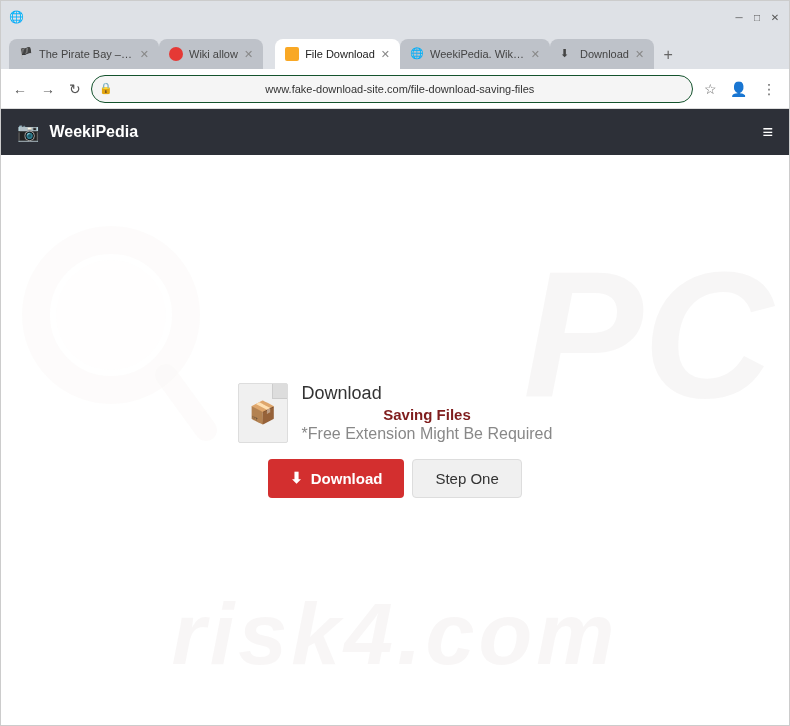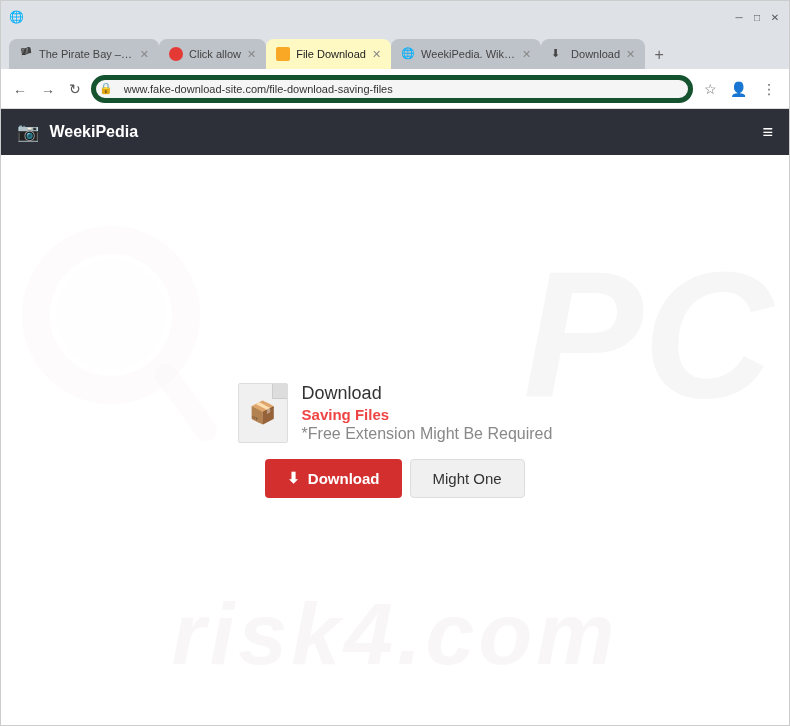--- a/index.html
+++ b/index.html
@@ -40,22 +40,23 @@
       align-items: center;
       gap: 6px;
       font-size: 11px;
       color: #444;
       cursor: pointer;
       max-width: 150px;
       min-width: 80px;
       flex-shrink: 0;
     }
     .tab.active {
-      background: #fef9c3;
+      background: #ffffff;
       color: #222;
+      margin-left: 12px;
     }
     .tab-favicon { width: 14px; height: 14px; flex-shrink: 0; }
     .tab-label { overflow: hidden; text-overflow: ellipsis; white-space: nowrap; flex: 1; }
     .tab-close { font-size: 11px; color: #888; cursor: pointer; flex-shrink: 0; }
     .new-tab-btn { width: 28px; height: 28px; display: flex; align-items: center; justify-content: center; font-size: 16px; color: #666; cursor: pointer; }
 
     
     .address-bar {
       background: #fff;
       height: 40px;
@@ -63,27 +64,28 @@
       align-items: center;
       padding: 0 8px;
       gap: 6px;
       border-bottom: 1px solid #ddd;
       flex-shrink: 0;
     }
     .nav-btn { background: none; border: none; cursor: pointer; font-size: 14px; color: #555; padding: 4px; border-radius: 50%; }
     .address-input {
       flex: 1;
       height: 28px;
-      border: 5px solid #14532d;
+      border: 1px solid #14532d;
       border-radius: 14px;
       padding: 0 12px 0 28px;
       font-size: 11px;
       color: #333;
       background: #f5f5f5;
       outline: none;
+      text-align: center;
     }
     .address-wrapper { position: relative; flex: 1; display: flex; align-items: center; }
     .address-wrapper .lock-icon { position: absolute; left: 9px; font-size: 11px; color: #666; }
     .toolbar-icons { display: flex; gap: 4px; align-items: center; }
     .toolbar-icon { background: none; border: none; cursor: pointer; font-size: 14px; color: #666; padding: 3px 5px; }
 
     
     .app-header {
       background: #2d3038;
       height: 46px;
@@ -138,21 +140,21 @@
       position: absolute;
       top: 0; right: 0;
       width: 14px; height: 14px;
       background: #ddd;
       border-left: 1px solid #ccc;
       border-bottom: 1px solid #ccc;
     }
     .file-inner-icon { font-size: 22px; color: #888; }
     .download-text-block { display: flex; flex-direction: column; gap: 2px; }
     .download-title { font-size: 18px; color: #333; font-weight: normal; }
-    .download-subtitle { font-size: 15px; color: #ef4444; font-weight: bold; }
+    .download-subtitle { font-size: 15px; color: #7f1d1d; font-weight: bold; text-align: center; }
     .download-note { font-size: 16px; color: #888; }
 
     .download-buttons { display: flex; gap: 8px; }
     .btn-download {
       background: #d32f2f;
       color: #fff;
       border: none;
       border-radius: 4px;
       padding: 10px 22px;
       font-size: 15px;
@@ -224,21 +226,21 @@
   </div>
 
   <div class="tab-bar">
     <div class="tab">
       <span class="tab-favicon">🏴</span>
       <span class="tab-label">The Pirate Bay – T...</span>
       <span class="tab-close">✕</span>
     </div>
     <div class="tab">
       <span class="tab-favicon" style="width:14px;height:14px;background:#e53935;border-radius:50%;display:inline-block;"></span>
-      <span class="tab-label">Click allow</span>
+      <span class="tab-label">Wiki allow</span>
       <span class="tab-close">✕</span>
     </div>
     <div class="tab active">
       <span class="tab-favicon" style="width:14px;height:14px;background:#f9a825;border-radius:2px;display:inline-block;"></span>
       <span class="tab-label">File Download</span>
       <span class="tab-close">✕</span>
     </div>
     <div class="tab">
       <span class="tab-favicon">🌐</span>
       <span class="tab-label">WeekiPedia. Wiki F...</span>
@@ -298,18 +300,18 @@
           <span class="download-title">Download</span>
           <span class="download-subtitle">Saving Files</span>
           <span class="download-note">*Free Extension Might Be Required</span>
         </div>
       </div>
       <div class="download-buttons">
         <button class="btn-download">
           <span>⬇</span>
           <span>Download</span>
         </button>
-        <button class="btn-step">Might One</button>
+        <button class="btn-step">Step One</button>
       </div>
     </div>
 
   </div>
 </div>
 
 </body></html>

